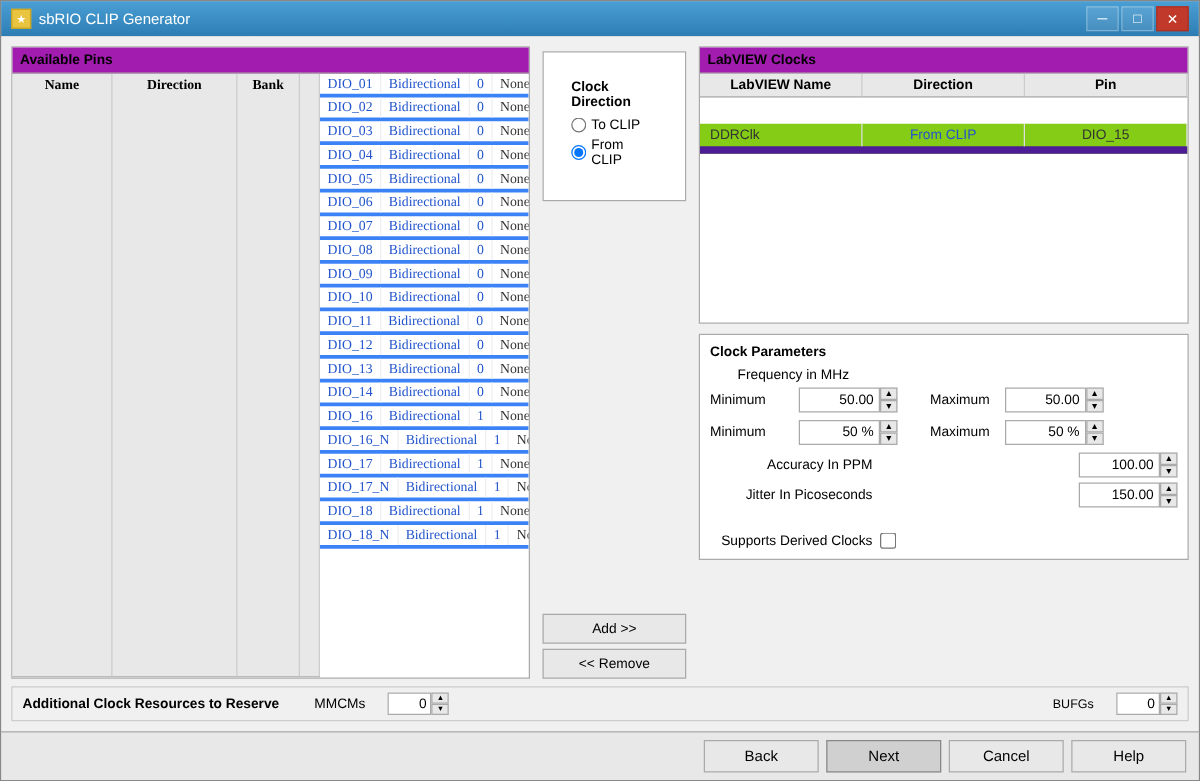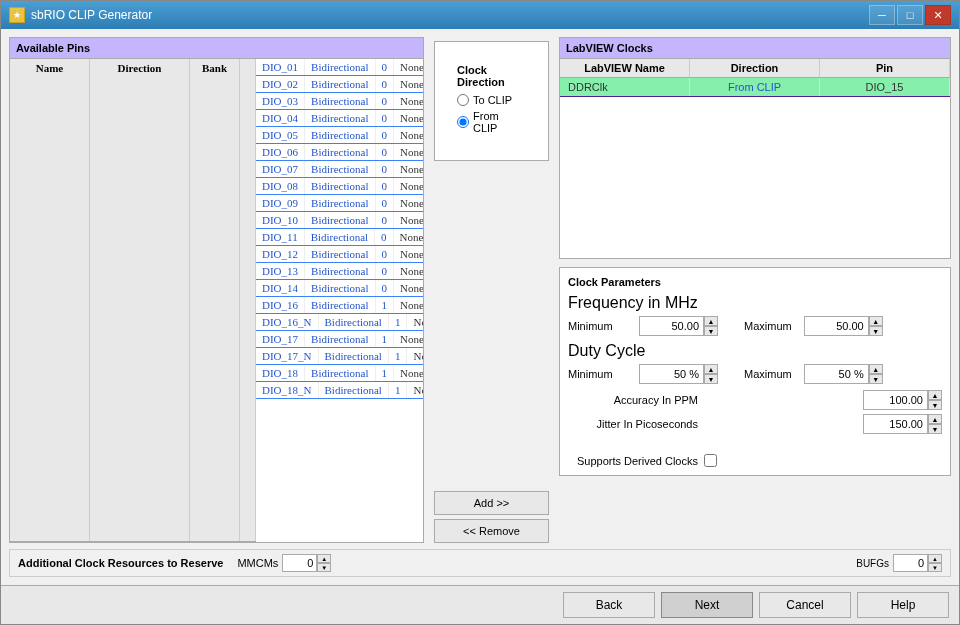--- a/index.html
+++ b/index.html
@@ -87,21 +87,21 @@
       flex: 1;
     }
     .available-pins-panel {
       width: 415px;
       border: 1px solid #aaa;
       background: white;
       display: flex;
       flex-direction: column;
     }
     .panel-title {
-      background: #c4b5fd;
+      background: #a21caf;
       padding: 4px 6px;
       font-weight: bold;
       border-bottom: 1px solid #aaa;
       font-size: 11px;
     }
     .table-container {
       flex: 1;
       overflow: hidden;
       display: flex;
       flex-direction: row;
@@ -124,21 +124,21 @@
     .th.bank { width: 50px; }
     .th.capability { flex: 1; }
     .th.scroll-space { width: 16px; }
     .table-body {
       flex: 1;
       overflow-y: scroll;
       overflow-x: hidden;
     }
     .table-row {
       display: flex;
-      border-bottom: 1px solid #3b82f6;
+      border-bottom: 3px solid #3b82f6;
       align-items: center;
     }
     .td {
       padding: 2px 6px;
       font-size: 11px;
       border-right: 1px solid #eee;
       text-align: center;
     }
     .td.name { width: 80px; color: #2255cc; cursor: pointer; text-align: left; }
     .td.direction { width: 100px; color: #2255cc; }
@@ -211,22 +211,23 @@
       border-right: 1px solid #ccc;
       text-align: center;
       flex: 1;
     }
     .lv-table-body {
       min-height: 180px;
       overflow-y: auto;
     }
     .lv-row {
       display: flex;
-      border-bottom: 1px solid #4c1d95;
-      background: #86efac;
+      border-bottom: 6px solid #4c1d95;
+      background: #84cc16;
+      margin-top: 21px;
     }
     .lv-td {
       padding: 3px 8px;
       font-size: 11px;
       flex: 1;
       text-align: center;
       border-right: 1px solid #ddd;
     }
     .lv-td.lv-name { color: #333; text-align: left; }
     .lv-td.lv-direction { color: #2255cc; }
@@ -235,22 +236,23 @@
       border: 1px solid #aaa;
       background: white;
       padding: 8px;
     }
     .params-title {
       font-weight: bold;
       font-size: 11px;
       margin-bottom: 6px;
     }
     .params-subtitle {
-      font-size: 16px;
+      font-size: 11px;
       margin-bottom: 4px;
+      margin-left: 22px;
     }
     .param-row {
       display: flex;
       align-items: center;
       margin-bottom: 4px;
       gap: 6px;
     }
     .param-label {
       font-size: 11px;
       width: 65px;
@@ -298,21 +300,21 @@
     }
     .checkbox-row {
       display: flex;
       align-items: center;
       gap: 6px;
       margin-top: 20px;
     }
     .bottom-bar {
       display: flex;
       align-items: center;
-      gap: 4px;
+      gap: 18px;
       background: #f0f0f0;
       padding: 4px 8px;
       border: 1px solid #ccc;
       flex-shrink: 0;
     }
     .bottom-label {
       font-size: 11px;
       font-weight: bold;
     }
     .small-spinner {
@@ -573,21 +575,20 @@
               <div class="spinner-group" style="margin-left:6px;">
                 <input class="spinner-input" type="text" value="50.00" style="">
                 <div class="spinner-btns">
                   <button class="spinner-btn">▲</button>
                   <button class="spinner-btn">▼</button>
                 </div>
               </div>
             </div>
           </div>
           <div class="param-section">
-            <div class="params-subtitle">Duty Cycle</div>
             <div class="param-row">
               <span class="param-label">Minimum</span>
               <div class="spinner-group">
                 <input class="spinner-input" type="text" value="50 %" style="">
                 <div class="spinner-btns">
                   <button class="spinner-btn">▲</button>
                   <button class="spinner-btn">▼</button>
                 </div>
               </div>
               <span class="max-label" style="margin-left:20px;">Maximum</span>

